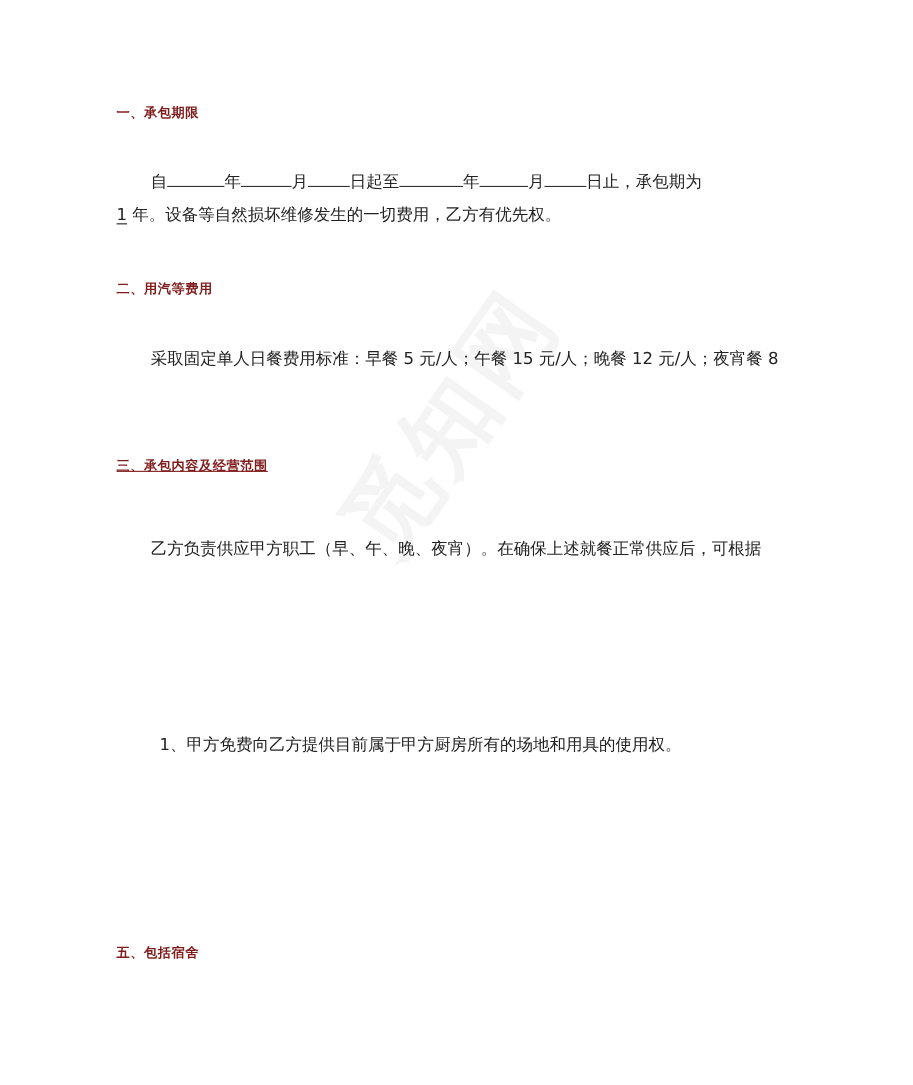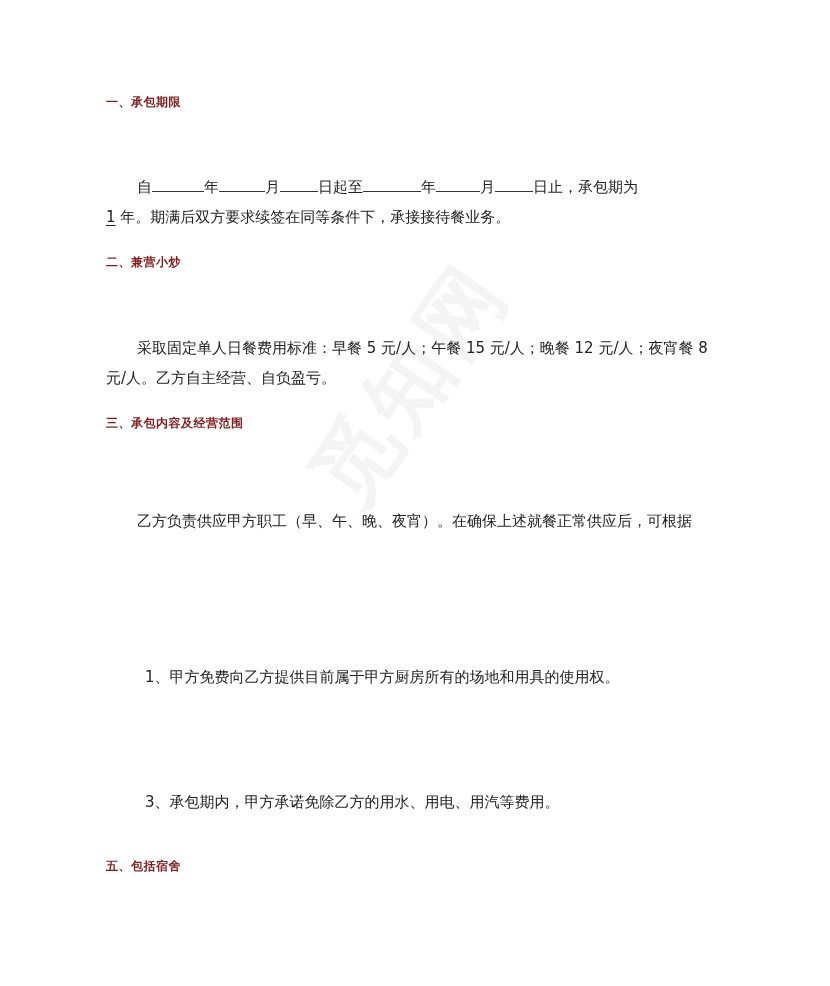--- a/index.html
+++ b/index.html
@@ -5,21 +5,21 @@
   html, body { margin: 0; padding: 0; background: #ffffff; }
   body {
     width: 830px; height: 986px; position: relative; overflow: hidden;
     font-family: "DejaVu Sans", "Liberation Sans", sans-serif;
     color: #1a1a1a;
   }
   .page { position: absolute; left: 0; top: 0; width: 830px; height: 986px; }
   .h { position: absolute; left: 106px; font-size: 12px; font-weight: bold; line-height: 20px; color: #7f1d1d; letter-spacing: 0.5px; }
   .p { position: absolute; left: 106px; width: 620px; font-size: 15px; line-height: 30px; color: #222; }
   .line { white-space: nowrap; height: 30px; }
-  .indent { padding-left: 31px; margin-top: 22px; }
+  .indent { padding-left: 31px; }
   .blank { display: inline-block; border-bottom: 1px solid #333; height: 16px; vertical-align: baseline; }
   .u { text-decoration: underline; text-underline-offset: 3px; }
   .item { position: absolute; left: 145px; font-size: 15px; line-height: 20px; color: #222; white-space: nowrap; }
   .watermark {
     position: absolute; left: 280px; top: 330px; width: 260px; height: 120px;
     transform: rotate(-55deg); font-size: 84px; font-weight: bold;
     color: rgba(0,0,0,0.045); letter-spacing: 6px; pointer-events: none; white-space: nowrap;
   }
 </style>
 </head>
@@ -28,33 +28,31 @@
 <div class="page">
 
   <div class="watermark">觅知网</div>
 
   <div class="h" style="top:92px;">一、承包期限</div>
   <div class="p" style="top:150px;">
     <div class="line indent">
       <span>自</span><span class="blank" style="width:52px;"></span><span>年</span><span class="blank" style="width:46px;"></span><span>月</span><span class="blank" style="width:38px;"></span><span>日起至</span><span class="blank" style="width:58px;"></span><span>年</span><span class="blank" style="width:44px;"></span><span>月</span><span class="blank" style="width:38px;"></span><span>日止，承包期为</span>
     </div>
     <div class="line">
-      <span class="u">1</span><span>&nbsp;</span><span>年。期满后双方要求续签在同等条件下，承接接待餐业务。</span>
+      <span class="u">1</span><span>&nbsp;</span><span>年。设备等自然损坏维修发生的一切费用，乙方有优先权。</span>
     </div>
   </div>
 
-  <div class="h" style="top:252px;">二、兼营小炒</div>
+  <div class="h" style="top:252px;">二、用汽等费用</div>
   <div class="p" style="top:311px;">
     <div class="line indent">采取固定单人日餐费用标准：早餐 5 元/人；午餐 15 元/人；晚餐 12 元/人；夜宵餐 8</div>
-    <div class="line">元/人。乙方自主经营、自负盈亏。</div>
   </div>
 
-  <div class="h" style="top:413px;">三、承包内容及经营范围</div>
+  <div class="h" style="top:413px;text-decoration:underline;">三、承包内容及经营范围</div>
   <div class="p" style="top:484px;">
     <div class="line indent" style="height:33px;">乙方负责供应甲方职工（早、午、晚、夜宵）。在确保上述就餐正常供应后，可根据</div>
   </div>
 
   <div class="item" style="top:667px;">1、甲方免费向乙方提供目前属于甲方厨房所有的场地和用具的使用权。</div>
-  <div class="item" style="top:792px;">3、承包期内，甲方承诺免除乙方的用水、用电、用汽等费用。</div>
 
   <div class="h" style="top:856px;">五、包括宿舍</div>
 
 </div>
 
 </body></html>

